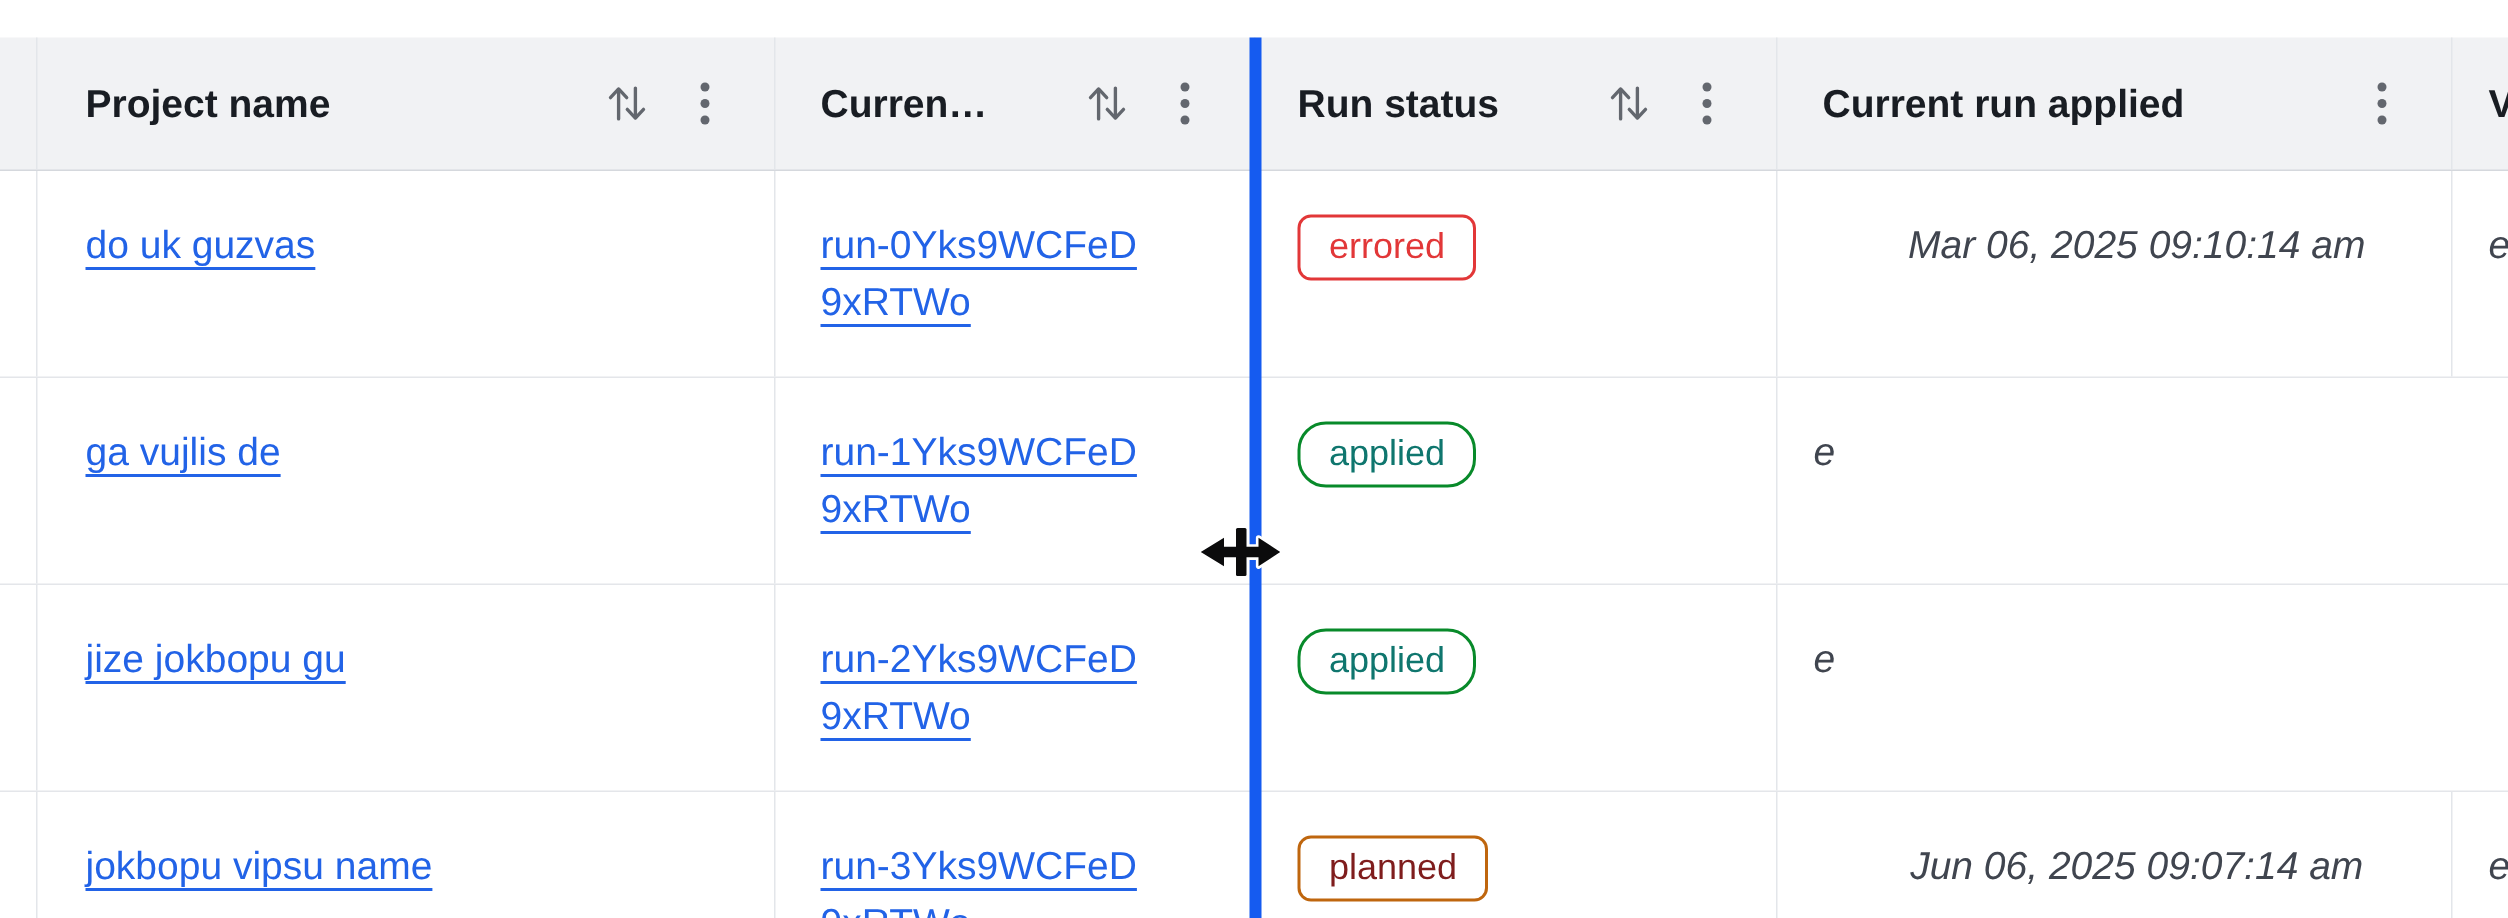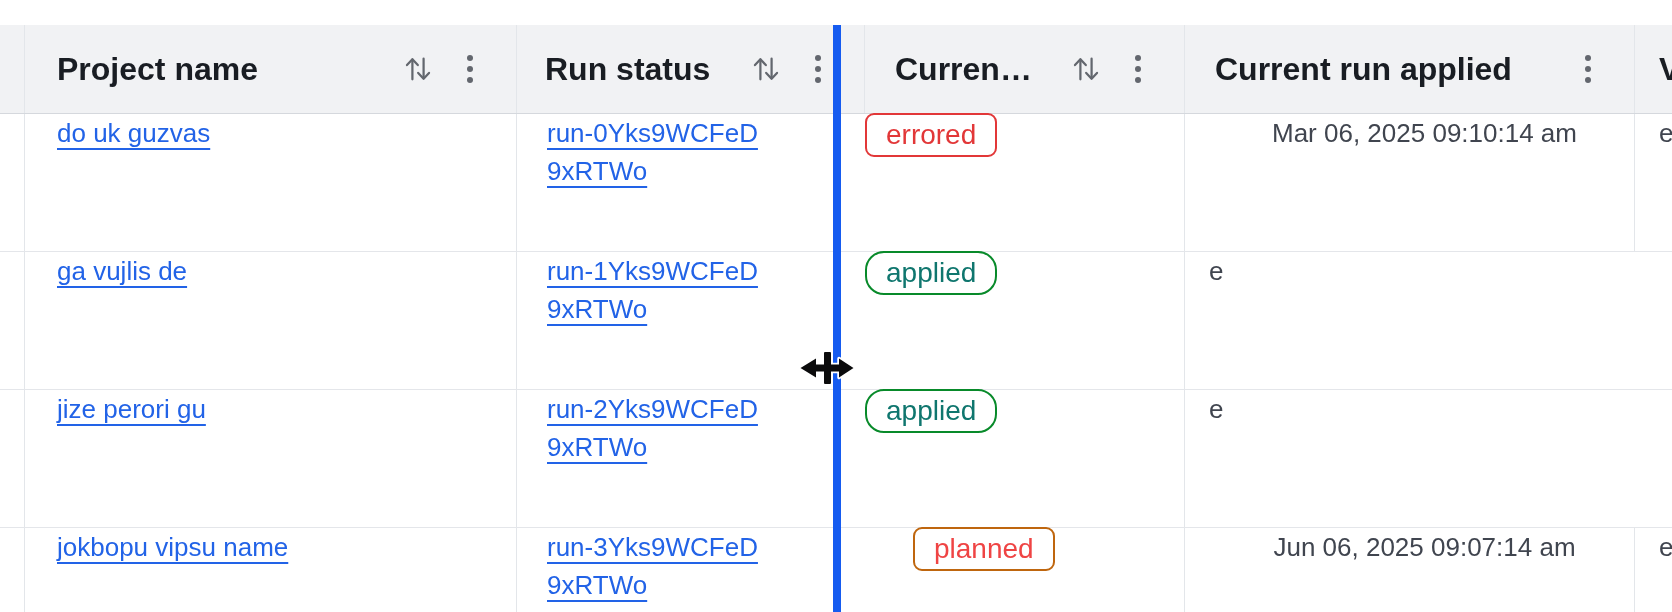--- a/index.html
+++ b/index.html
@@ -16,35 +16,35 @@
   .vline{border-right:1px solid #e3e6ea;}
   .c0{width:25px;}
   .c1{width:492px;padding-left:32px;}
   .c2{width:320px;padding-left:30px;}
   .c3{width:348px;padding-left:28px;}
   .c4{width:450px;padding-left:30px;text-align:center;}
   .c5{flex:1 1 auto;padding-left:24px;}
   
   .hcell{display:flex;align-items:center;}
   .hcell.hic{padding-right:42px;}
-  .hlabel{font-size:32px;font-weight:700;color:#191d23;white-space:nowrap;}
+  .hlabel{font-size:26px;font-weight:700;color:#191d23;white-space:nowrap;}
   .hicons{margin-left:auto;display:flex;align-items:center;gap:34px;}
   .iconbtn{display:inline-flex;align-items:center;justify-content:center;cursor:pointer;}
   
-  .bcell{font-size:26px;line-height:38px;}
+  .bcell{padding-top:30px;font-size:26px;line-height:38px;}
   .link{color:#2263e7;text-decoration:underline;text-decoration-thickness:2px;text-underline-offset:6px;cursor:pointer;white-space:nowrap;}
   .runlink{white-space:pre-line;display:inline-block;}
-  .plain{color:#40454f;white-space:nowrap;}
+  .plain{color:#40454f;white-space:nowrap;font-style:italic;}
   .badge{
     display:inline-flex;align-items:center;height:40px;padding:0 19px;margin-top:-1px;
-    border:2px solid;border-radius:9px;background:#ffffff;font-size:28px;line-height:1;white-space:nowrap;
+    border:2px solid;border-radius:9px;background:#ffffff;font-size:24px;line-height:1;white-space:nowrap;
   }
   .badge[data-status="errored"]{color:#e23738;border-color:#e23738;}
   .badge[data-status="applied"]{color:#0f766e;border-color:#088a2a;border-radius:19px;}
-  .badge[data-status="planned"]{color:#ef4444;border-color:#bf660e;margin-left:48px;}
+  .badge[data-status="planned"]{color:#7f1d1d;border-color:#bf660e;}
   
   .resize-line{position:absolute;left:833px;top:25px;width:8px;height:587px;background:#155bf0;z-index:5;cursor:col-resize;}
   .cursor{position:absolute;left:799px;top:348px;z-index:6;pointer-events:none;}
 </style>
 </head>
 <body>
 
 <div class="screen">
   <div class="tbl">
 
@@ -65,43 +65,43 @@
           <span class="iconbtn">
               <svg width="8" height="30" viewBox="0 0 8 30" fill="#63676e">
                 <circle cx="4" cy="4" r="3"></circle>
                 <circle cx="4" cy="15" r="3"></circle>
                 <circle cx="4" cy="26" r="3"></circle>
               </svg>
             </span>
         </span>
       </div>
 
-      <div class="cell hcell hic c3 vline">
-        <span class="hlabel">Run status</span>
+      <div class="cell hcell hic c2 vline">
+        <span class="hlabel">Curren…</span>
         <span class="hicons">
           <span class="iconbtn">
               <svg width="28" height="32" viewBox="0 0 30 34" fill="none" stroke="#63676e" stroke-width="2.4" stroke-linecap="round" stroke-linejoin="round">
                 <path d="M9 28 V7"></path>
                 <path d="M3.2 12.8 L9 6.6 L14.8 12.8"></path>
                 <path d="M21 6 V27"></path>
                 <path d="M15.2 21.2 L21 27.4 L26.8 21.2"></path>
               </svg>
             </span>
           <span class="iconbtn">
               <svg width="8" height="30" viewBox="0 0 8 30" fill="#63676e">
                 <circle cx="4" cy="4" r="3"></circle>
                 <circle cx="4" cy="15" r="3"></circle>
                 <circle cx="4" cy="26" r="3"></circle>
               </svg>
             </span>
         </span>
       </div>
 
-      <div class="cell hcell hic c2 vline">
-        <span class="hlabel">Curren…</span>
+      <div class="cell hcell hic c3 vline">
+        <span class="hlabel">Run status</span>
         <span class="hicons">
           <span class="iconbtn">
               <svg width="28" height="32" viewBox="0 0 30 34" fill="none" stroke="#63676e" stroke-width="2.4" stroke-linecap="round" stroke-linejoin="round">
                 <path d="M9 28 V7"></path>
                 <path d="M3.2 12.8 L9 6.6 L14.8 12.8"></path>
                 <path d="M21 6 V27"></path>
                 <path d="M15.2 21.2 L21 27.4 L26.8 21.2"></path>
               </svg>
             </span>
           <span class="iconbtn">
@@ -165,21 +165,21 @@
         <span class="badge" data-status="applied">applied</span>
       </div>
       <div class="cell bcell c5">
         <span class="plain">e</span>
       </div>
     </div>
 
     <div class="row brow">
       <div class="cell c0 vline"></div>
       <div class="cell bcell c1 vline">
-        <a class="link">jize perori gu</a>
+        <a class="link">jize jokbopu gu</a>
       </div>
       <div class="cell bcell c2 vline">
         <a class="link runlink">run-2Yks9WCFeD
 9xRTWo</a>
       </div>
       <div class="cell bcell c3 vline">
         <span class="badge" data-status="applied">applied</span>
       </div>
       <div class="cell bcell c5">
         <span class="plain">e</span>

